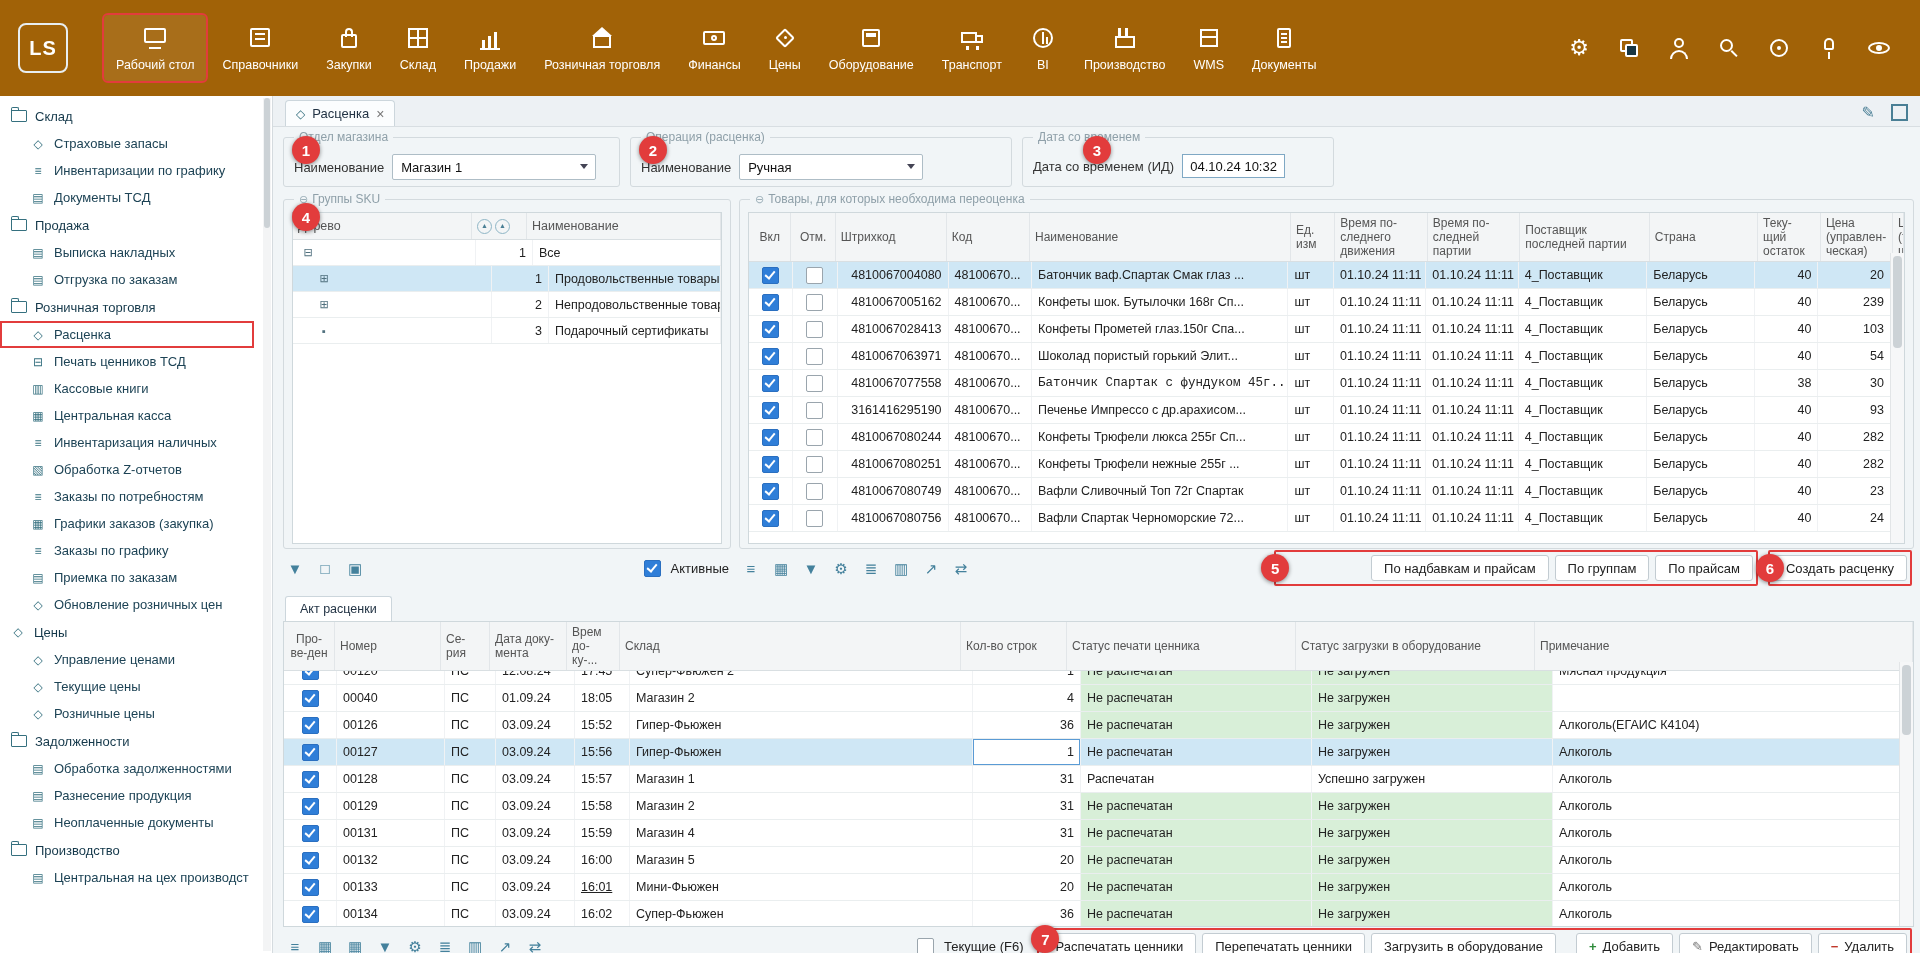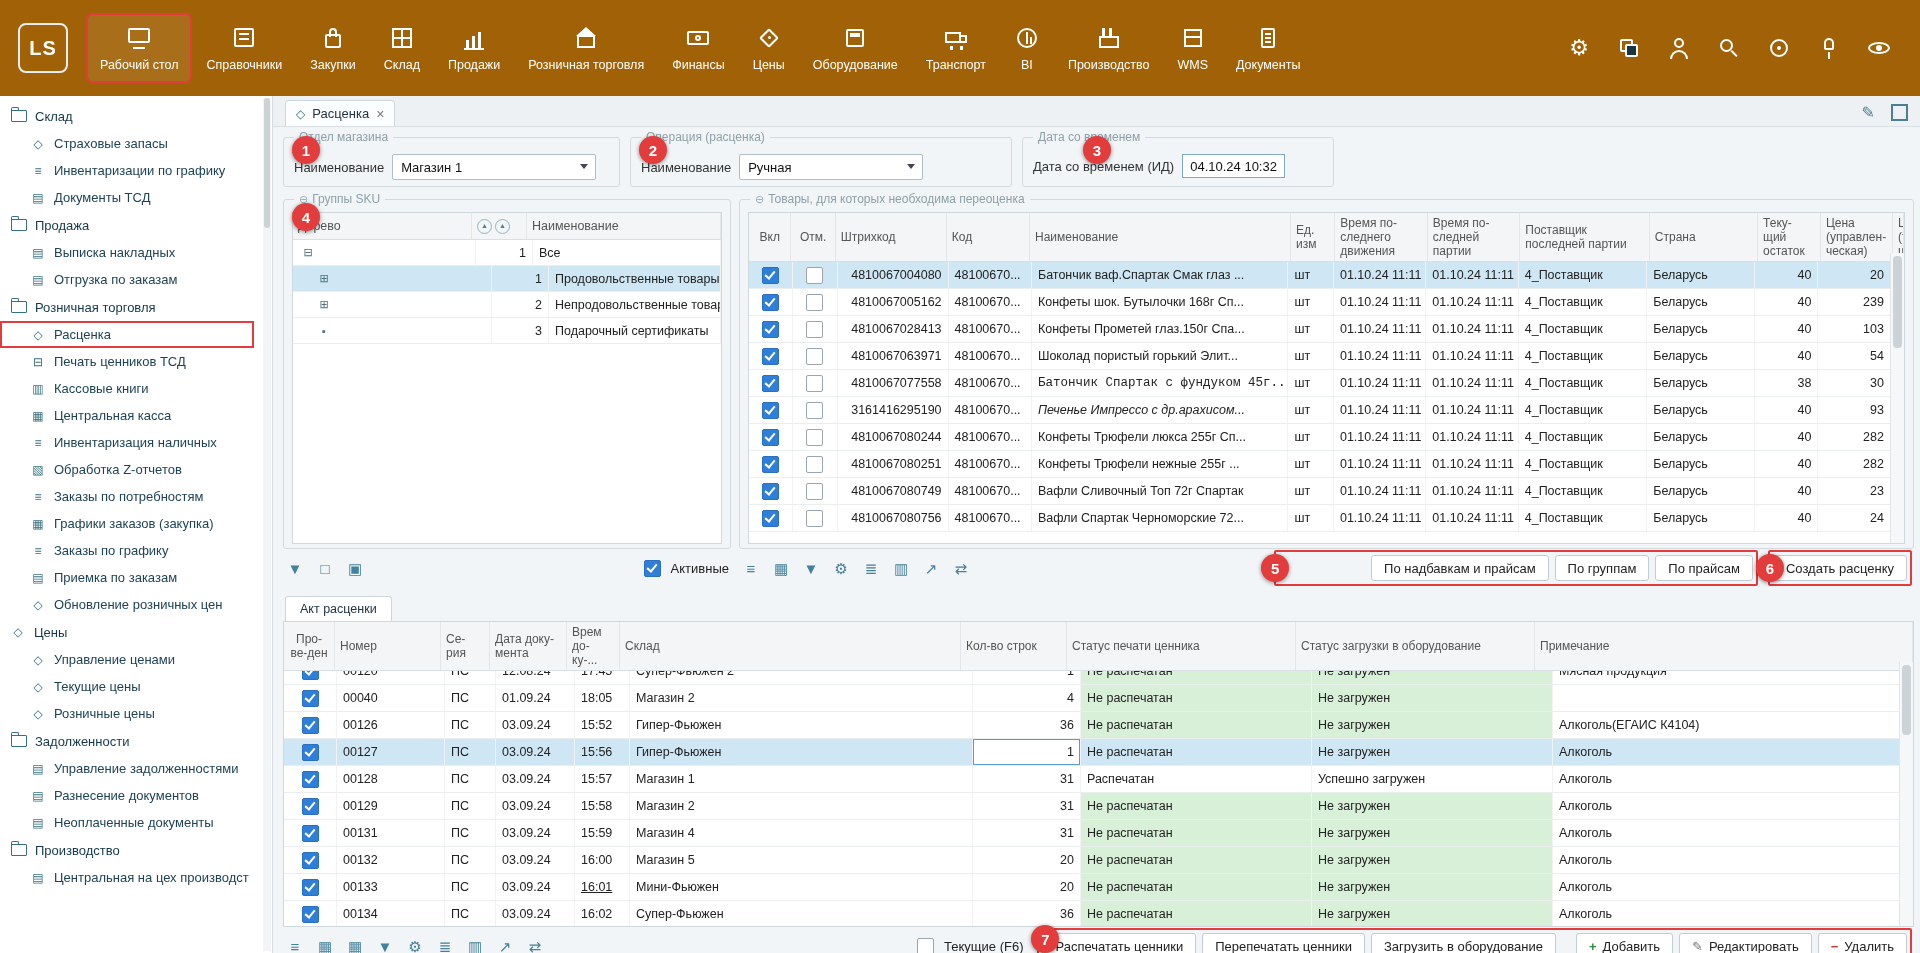--- a/index.html
+++ b/index.html
@@ -3,21 +3,21 @@
 <meta charset="utf-8">
 <style>
   html,body{margin:0;padding:0;background:#9aa5ab}
   .app{position:relative;width:1920px;height:953px;background:#f1f5f7;overflow:hidden;
        font-family:"Liberation Sans",sans-serif;color:#222}
 
   
   .topbar{position:absolute;left:0;top:0;right:0;height:96px;background:#a16207;display:flex;align-items:center}
   .logo{margin-left:18px;width:46px;height:46px;border:2px solid #e8eef1;border-radius:8px;
         display:flex;align-items:center;justify-content:center;color:#fff;font-weight:bold;font-size:20px;letter-spacing:1px}
-  .menu{display:flex;align-items:flex-end;margin-left:20px;gap:4px}
+  .menu{display:flex;align-items:flex-end;margin-left:36px;gap:4px}
   .menu-item{display:flex;flex-direction:column;align-items:center;gap:7px;padding:10px 12px 9px;border-radius:4px;cursor:pointer}
   .menu-item .mlbl{color:#fff;font-size:12.5px;white-space:nowrap}
   .menu-item.active{background:rgba(255,255,255,.08);outline:2px solid #e23c3c}
   .top-right{margin-left:auto;margin-right:26px;display:flex;align-items:center;gap:20px}
   .tbico{width:30px;height:30px;display:flex;align-items:center;justify-content:center;cursor:pointer}
   .gly{color:#fff;font-size:22px;line-height:1}
 
   
   .ci,.ci2{width:26px;height:26px;position:relative;display:block}
   .ci::before,.ci::after,.ci2::before,.ci2::after{content:"";position:absolute;box-sizing:border-box}
@@ -339,25 +339,25 @@
         <div class="side-item">
           <span class="sico">◇</span>
           <span>Розничные цены</span>
         </div>
         <div class="group-head">
           <span class="sfold"></span>
           <span>Задолженности</span>
         </div>
         <div class="side-item">
           <span class="sico">▤</span>
-          <span>Управление задолженностями</span>
+          <span>Обработка задолженностями</span>
         </div>
         <div class="side-item">
           <span class="sico">▤</span>
-          <span>Разнесение документов</span>
+          <span>Разнесение продукция</span>
         </div>
         <div class="side-item">
           <span class="sico">▤</span>
           <span>Неоплаченные документы</span>
         </div>
         <div class="group-head">
           <span class="sfold"></span>
           <span>Производство</span>
         </div>
         <div class="side-item">
@@ -597,21 +597,21 @@
                   </div>
                   <div class="trow">
                     <div class="td c" style="width: 34px;">
                       <span class="cb on"></span>
                     </div>
                     <div class="td c" style="width: 36px;">
                       <span class="cb"></span>
                     </div>
                     <div class="td r" style="width: 108px;">3161416295190</div>
                     <div class="td " style="width: 78px;">48100670...</div>
-                    <div class="td " style="width: 270px; font-style: italic;">Печенье Импрессо с др.арахисом...</div>
+                    <div class="td " style="width: 270px;">Печенье Импрессо с др.арахисом...</div>
                     <div class="td " style="width: 36px;">шт</div>
                     <div class="td " style="width: 88px;">01.10.24 11:11</div>
                     <div class="td " style="width: 88px;">01.10.24 11:11</div>
                     <div class="td " style="width: 128px;">4_Поставщик</div>
                     <div class="td " style="width: 105px;">Беларусь</div>
                     <div class="td r" style="width: 56px;">40</div>
                     <div class="td r" style="width: 66px;">93</div>
                     <div class="td r" style="flex: 1 1 0%;"></div>
                   </div>
                   <div class="trow">

